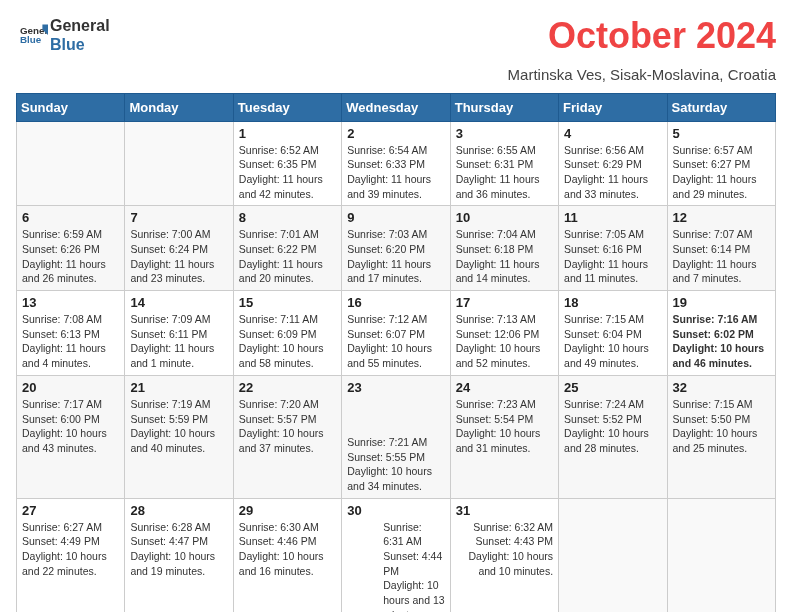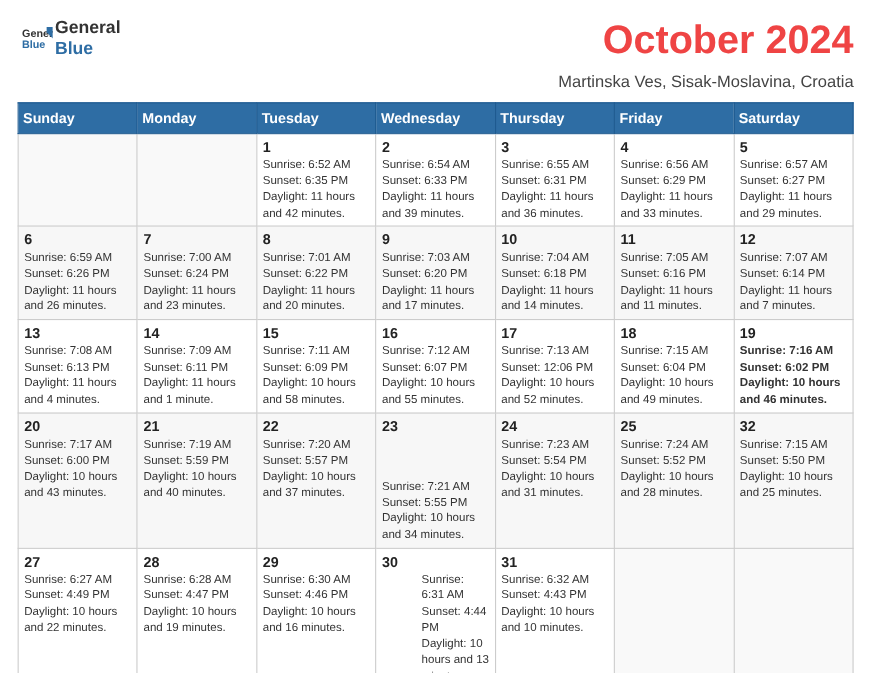--- a/index.html
+++ b/index.html
@@ -304,21 +304,21 @@
 Daylight: 10 hours and 16 minutes.</div>
         </td>
         <td>
           <div class="day-number">30</div>
           <div class="day-info" style="white-space: pre-line; margin-left: 36px;">Sunrise: 6:31 AM
 Sunset: 4:44 PM
 Daylight: 10 hours and 13 minutes.</div>
         </td>
         <td>
           <div class="day-number">31</div>
-          <div class="day-info" style="white-space: pre-line;">Sunrise: 6:32 AM
+          <div class="day-info" style="white-space: pre-line; text-align: right;">Sunrise: 6:32 AM
 Sunset: 4:43 PM
 Daylight: 10 hours and 10 minutes.</div>
         </td>
         <td class="empty-cell"></td>
         <td class="empty-cell"></td>
       </tr>
     </tbody>
 </table>
 
 </body></html>

